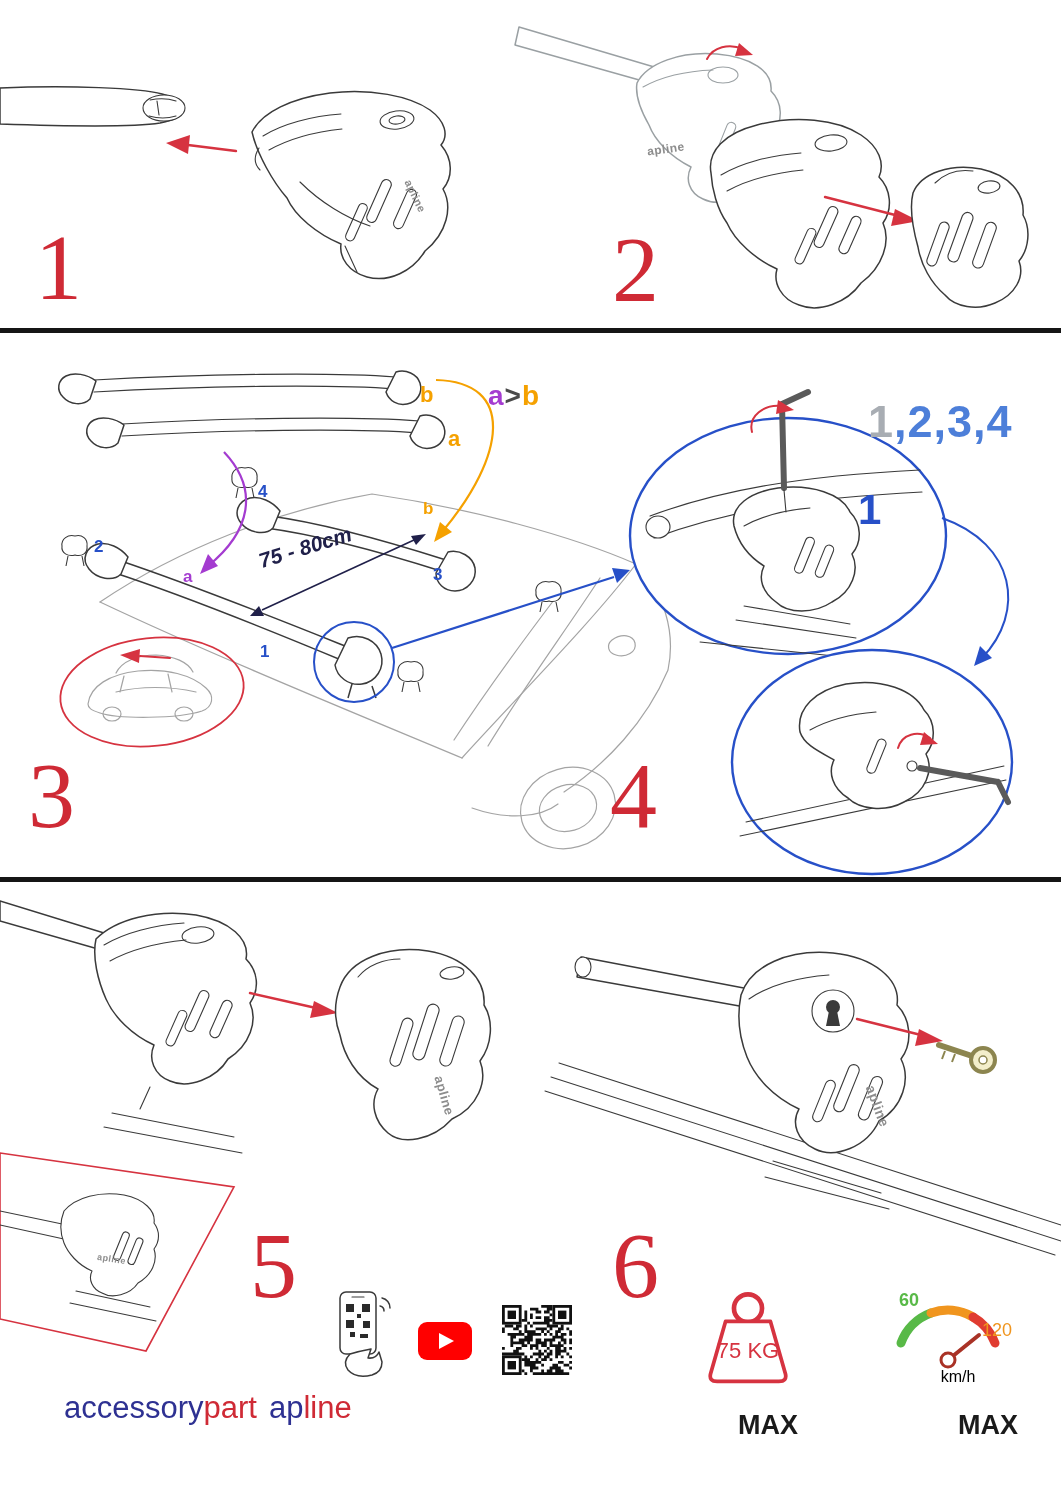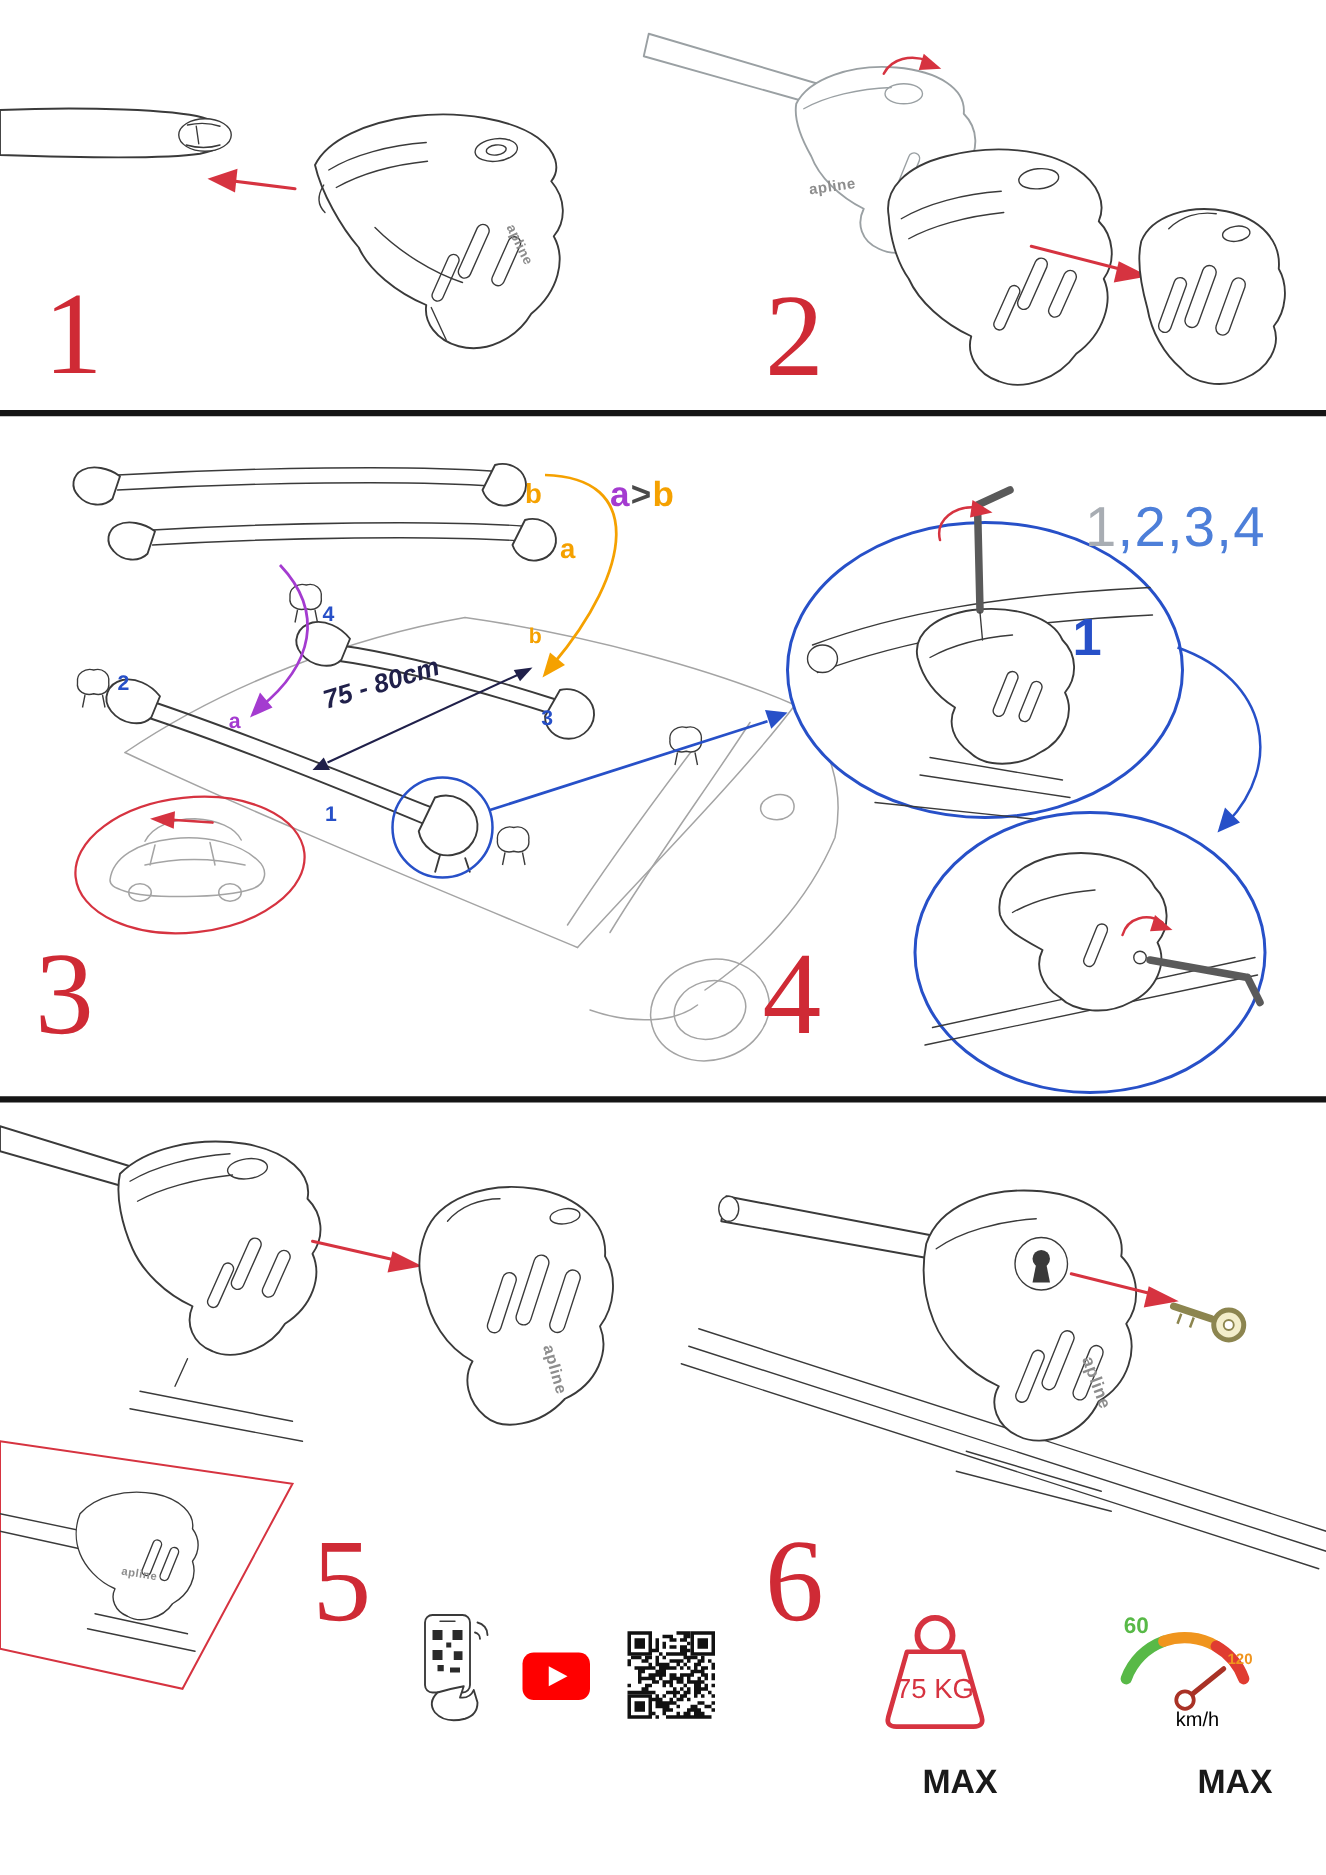--- a/index.html
+++ b/index.html
@@ -15,36 +15,36 @@
   .lnf{fill:#ffffff;stroke:#3a3a3a;stroke-width:1.5;stroke-linejoin:round;}
   .thin{stroke-width:1.1;}
   .ghost{stroke:#9aa0a3;}
   .red{stroke:var(--arrow_red);stroke-linecap:round;fill:none;}
   .redf{fill:var(--arrow_red);stroke:none;}
   .car{fill:none;stroke:#a4a4a4;stroke-width:1.2;stroke-linecap:round;}
   
   .bar-label{font-size:22px;font-weight:700;color:var(--orange);}
   .order{font-size:28px;font-weight:700;letter-spacing:1px;}
   .order .a{color:var(--purple);} .order .gt{color:#4a4a4a;} .order .b{color:var(--orange);}
-  .seq{font-size:45px;font-weight:400;letter-spacing:1px;}
+  .seq{font-size:45px;font-weight:700;letter-spacing:1px;}
   .seq .first{color:var(--seq_gray);} .seq .rest{color:var(--seq_blue);}
   .rooflbl{font-size:17px;font-weight:700;color:var(--blue);}
   .rooflbl.purple{color:var(--purple);} .rooflbl.orange{color:var(--orange);}
   .measure{font-size:21px;font-style:italic;font-weight:700;color:var(--measure_ink);
            transform:rotate(-17deg);transform-origin:left top;}
   .detailnum{font-size:42px;font-weight:600;color:var(--blue);}
   .apl{position:absolute;color:#8d8d8d;font-weight:700;letter-spacing:.5px;font-size:12px;}
   .model{font-size:44px;font-weight:700;letter-spacing:2px;color:var(--navy);}
   .brandline{font-size:31px;font-weight:400;}
   .brandline .navy{color:var(--navy);} .brandline .red{color:var(--brand_red);}
   .brand-gap{display:inline-block;width:12px;}
   .wval{font-size:22px;font-weight:400;color:var(--arrow_red);text-align:center;width:100px;}
   .maxlbl{font-size:27px;font-weight:700;color:#1a1a1a;text-align:right;}
   .sp-low{font-size:18px;font-weight:700;color:var(--green);}
-  .sp-high{font-size:12px;font-weight:700;color:var(--speed_orange);}
+  .sp-high{font-size:18px;font-weight:400;color:var(--speed_orange);}
   .sp-unit{font-size:16px;color:#000000;text-align:center;width:64px;}
 </style>
 </head>
 <body>
 
 <div class="page">
 
   <svg style="left:0;top:30px" width="500" height="290" viewBox="0 0 500 290">
     <g>
       <path class="lnf" d="M0,58 C70,55 140,58 162,64 C176,68 183,73 183,79 C183,85 175,90 160,93 C135,97 60,96 0,94 Z"></path>
@@ -351,20 +351,23 @@
   <div class="txt measure" style="left:256px;top:550px">75 - 80cm</div>
 
   <div class="txt detailnum" style="left:858px;top:486px">1</div>
 
   <div class="apl" style="left:398px;top:190px;font-size:11px;transform:rotate(64deg)">apline</div>
   <div class="apl" style="left:647px;top:142px;transform:rotate(-8deg)">apline</div>
   <div class="apl" style="left:424px;top:1088px;font-size:13px;transform:rotate(74deg)">apline</div>
   <div class="apl" style="left:97px;top:1254px;font-size:9px;transform:rotate(9deg)">apline</div>
   <div class="apl" style="left:856px;top:1098px;font-size:14px;transform:rotate(70deg)">apline</div>
 
+  <div class="txt brandline" style="left:64px;top:1390px">
+    <span class="navy">accessory</span><span class="red">part</span><span class="brand-gap"></span><span class="navy">ap</span><span class="red">line</span>
+  </div>
 
   <div class="txt wval" style="left:698px;top:1338px">75 KG</div>
   <div class="txt maxlbl" style="left:698px;top:1410px;width:100px">MAX</div>
 
   <div class="txt sp-low" style="left:899px;top:1290px">60</div>
   <div class="txt sp-high" style="left:982px;top:1320px">120</div>
   <div class="txt sp-unit" style="left:926px;top:1368px">km/h</div>
   <div class="txt maxlbl" style="left:922px;top:1410px;width:96px">MAX</div>
 
 </div>

